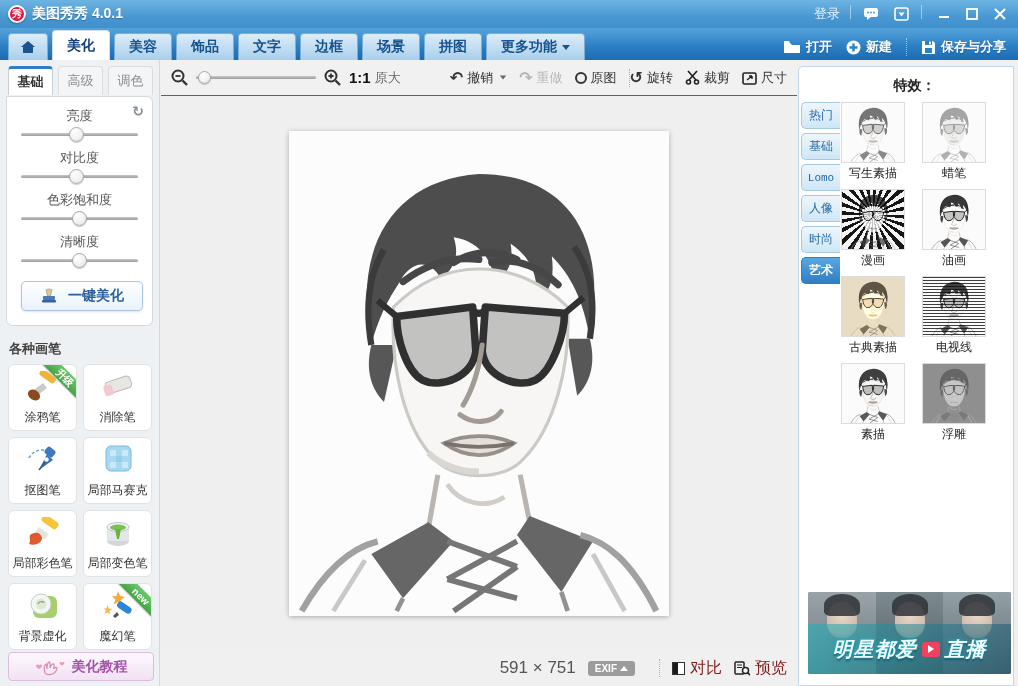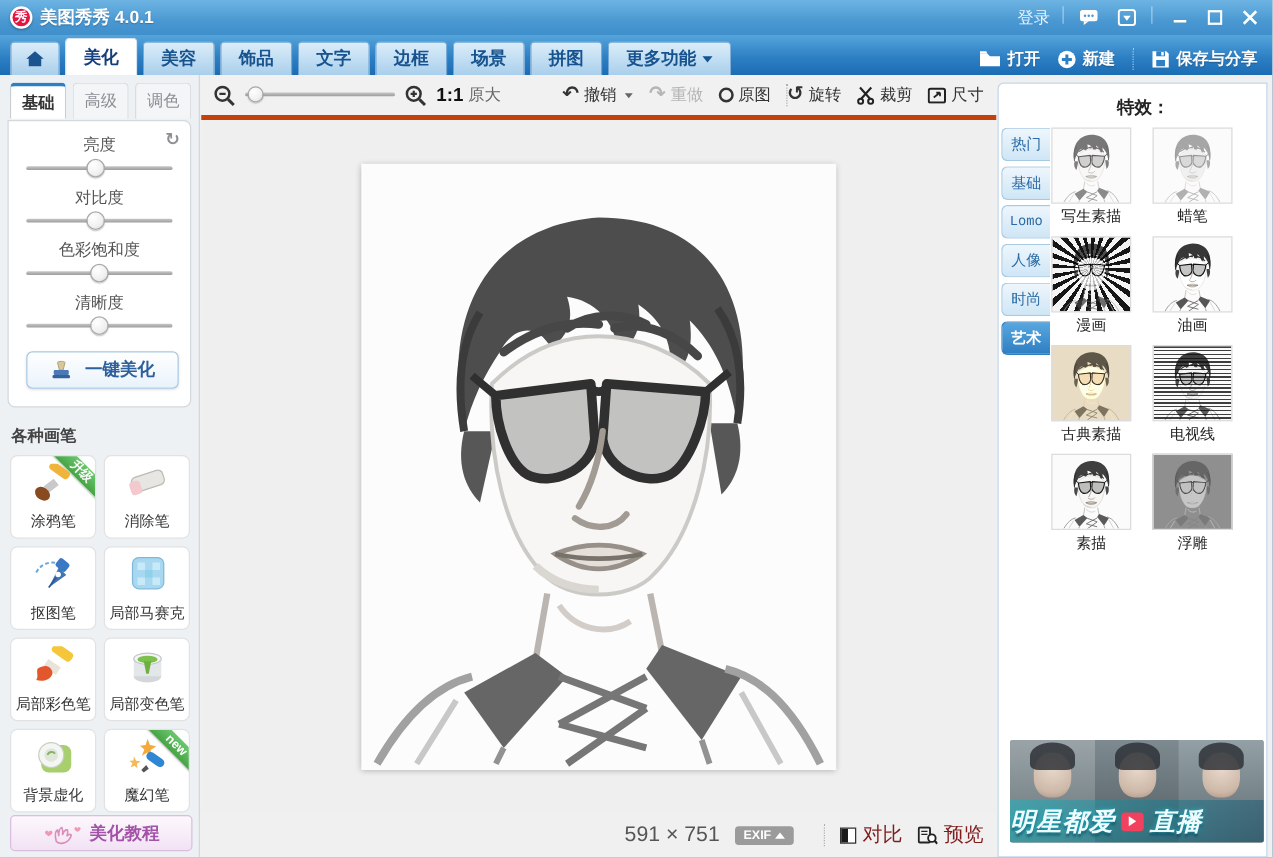--- a/index.html
+++ b/index.html
@@ -68,21 +68,21 @@
   .brush-card .bicon { position:absolute; top:6px; }
   .brush-label { font-size:12px; color:#333; white-space:nowrap; }
   .ribbon { position:absolute; top:6px; right:-17px; transform:rotate(45deg);
     background:linear-gradient(180deg,#6cc76c,#45a345); color:#fff; font-size:10px; font-weight:bold;
     padding:1px 18px; line-height:11px; box-shadow:0 1px 1px rgba(0,0,0,.2); }
   .tutorial-btn { position:absolute; left:8px; bottom:5px; width:146px; height:29px; border-radius:4px;
     border:1px solid #d9bfdd; background:linear-gradient(180deg,#fdf8fd,#f2e2f4);
     color:#a253a8; font-weight:bold; font-size:14px; display:flex; align-items:center; justify-content:center; gap:7px; cursor:pointer; }
 
   
-  .toolbar { height:36px; background:#f1f1f1; border-bottom:4px solid #c2410c;
+  .toolbar { height:36px; background:#f1f1f1; border-bottom:1px solid #c2410c;
     display:flex; align-items:center; padding:0 10px; color:#333; }
   .tool { display:flex; align-items:center; gap:4px; cursor:pointer; font-size:13px; color:#333; }
   .tool.disabled { color:#b5b5b5; cursor:default; }
   .arrow-g { font-size:16px; font-weight:bold; line-height:1; }
   .zoom-slider { position:relative; width:120px; height:16px; margin:0 8px; cursor:pointer; }
   .zoom-slider .rail { top:6px; }
   .zoom-slider .knob { width:13px; height:13px; top:1px; }
   .ratio { font-weight:bold; font-size:15px; color:#111; margin-left:8px; }
   .ratio-txt { color:#666; margin-left:4px; }
   .t-gap { margin-left:auto; }
@@ -143,23 +143,23 @@
     background:linear-gradient(180deg,#8e989e,#5c686f); cursor:pointer; }
   .ad-faces { position:absolute; inset:0; display:flex; }
   .face { flex:1; position:relative; }
   .face.f1 { background:linear-gradient(180deg,#9aa4a8,#6a767c); }
   .face.f2 { background:linear-gradient(180deg,#7d8a90,#525e64); }
   .face.f3 { background:linear-gradient(180deg,#93a0a6,#5f6c72); }
   .face::before { content:""; position:absolute; left:50%; top:10px; width:30px; height:36px; margin-left:-15px;
     border-radius:46% 46% 42% 42%; background:radial-gradient(circle at 50% 35%,#e8d9cc 0%,#cdb8a8 70%,#a58f80 100%); }
   .face::after { content:""; position:absolute; left:50%; top:2px; width:36px; height:22px; margin-left:-18px;
     border-radius:50% 50% 20% 20%; background:#2f3338; opacity:.85; }
-  .ad-band { position:absolute; left:0; right:0; bottom:0; height:34px;
+  .ad-band { position:absolute; left:0; right:0; bottom:0; height:50px;
     background:linear-gradient(90deg,rgba(28,180,190,.55),rgba(10,80,110,.45));
-    display:flex; align-items:center; gap:5px; }
+    display:flex; align-items:center; justify-content:center; gap:5px; }
   .ad-big { font-size:20px; font-weight:bold; font-style:italic; color:#eefcff;
     text-shadow:0 0 4px #19b6c9, 0 2px 2px rgba(0,30,50,.6); letter-spacing:1px; }
   .ad-play { width:18px; height:15px; border-radius:3px; background:#f2415e; display:flex; align-items:center; justify-content:center; }
   .tri-right { display:inline-block; width:0; height:0; border-top:4px solid transparent; border-bottom:4px solid transparent; border-left:6px solid #fff; }
 
   .hidden-defs { position:absolute; width:0; height:0; overflow:hidden; }
 </style>
 </head>
 <body>
 

